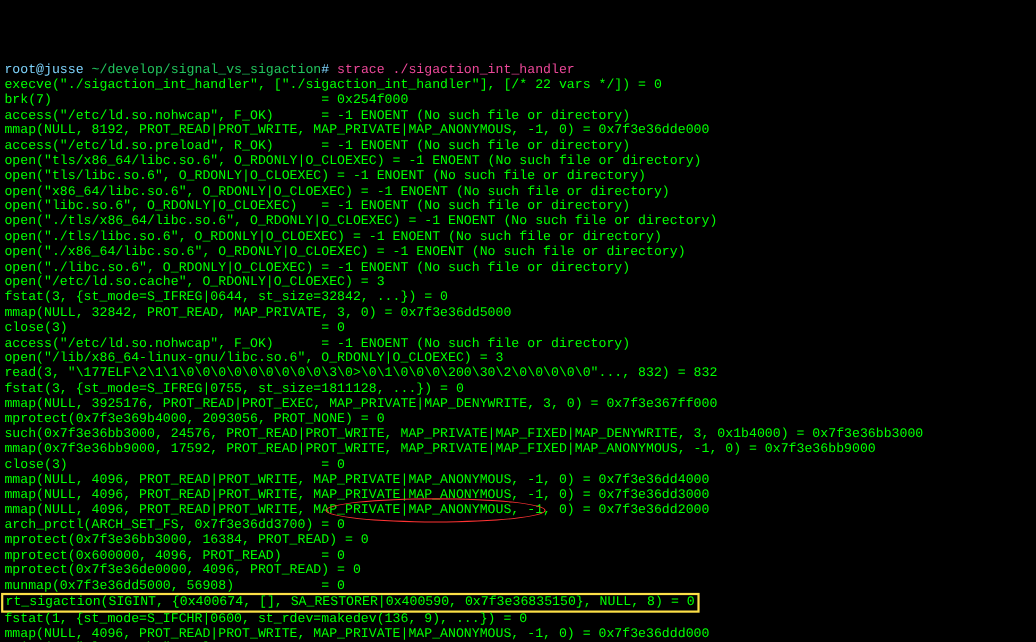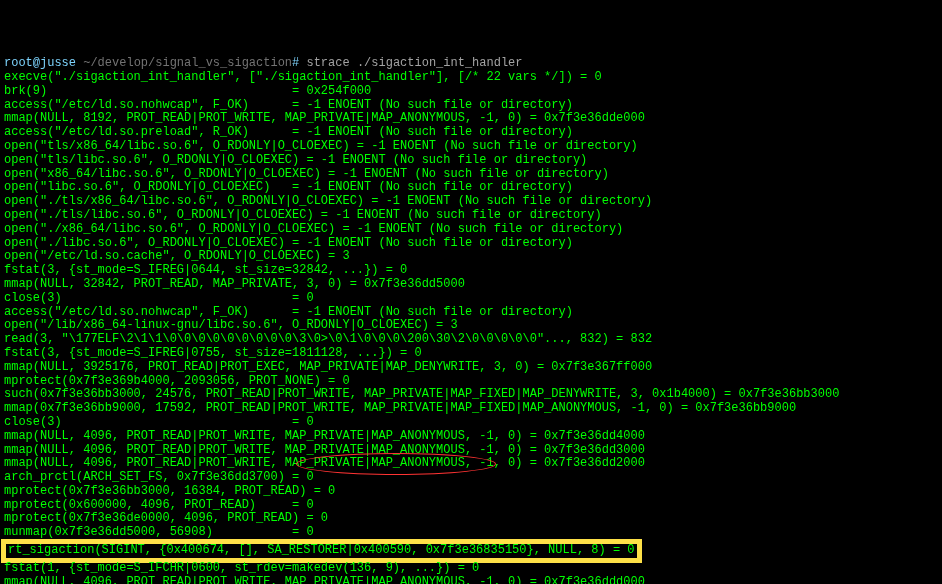--- a/index.html
+++ b/index.html
@@ -9,25 +9,25 @@
     font-size: 12px;
     line-height: 1.15;
     color: #00ff00;
     padding: 2px 4px;
     white-space: pre;
     overflow: hidden;
     width: 942px;
     height: 584px;
   }
   .prompt-user { color: #7dd3fc; }
-  .prompt-tilde { color: #737373; }
-  .cmd { color: #a3a3a3; }
+  .prompt-tilde { color: #22c55e; }
+  .cmd { color: #ec4899; }
   .out { color: #00ff00; }
   .highlight-box {
-    border: 5px solid #fde047;
+    border: 2px solid #fde047;
     display: inline-block;
     padding: 0 2px;
     margin: -1px -3px;
   }
   .ellipse {
     position: absolute;
     border: 1px solid #ff3333;
     border-radius: 50%;
     width: 200px;
     height: 22px;
@@ -36,21 +36,21 @@
     pointer-events: none;
   }
 </style>
 </head>
 <body>
 
 
 
 <div><span class="prompt-user">root@jusse</span> <span class="prompt-tilde">~/develop/signal_vs_sigaction</span><span class="prompt-user">#</span> <span class="cmd">strace ./sigaction_int_handler</span>
 <span class="out">execve("./sigaction_int_handler", ["./sigaction_int_handler"], [/* 22 vars */]) = 0</span>
-<span class="out">brk(9)                                  = 0x254f000</span>
+<span class="out">brk(7)                                  = 0x254f000</span>
 <span class="out">access("/etc/ld.so.nohwcap", F_OK)      = -1 ENOENT (No such file or directory)</span>
 <span class="out">mmap(NULL, 8192, PROT_READ|PROT_WRITE, MAP_PRIVATE|MAP_ANONYMOUS, -1, 0) = 0x7f3e36dde000</span>
 <span class="out">access("/etc/ld.so.preload", R_OK)      = -1 ENOENT (No such file or directory)</span>
 <span class="out">open("tls/x86_64/libc.so.6", O_RDONLY|O_CLOEXEC) = -1 ENOENT (No such file or directory)</span>
 <span class="out">open("tls/libc.so.6", O_RDONLY|O_CLOEXEC) = -1 ENOENT (No such file or directory)</span>
 <span class="out">open("x86_64/libc.so.6", O_RDONLY|O_CLOEXEC) = -1 ENOENT (No such file or directory)</span>
 <span class="out">open("libc.so.6", O_RDONLY|O_CLOEXEC)   = -1 ENOENT (No such file or directory)</span>
 <span class="out">open("./tls/x86_64/libc.so.6", O_RDONLY|O_CLOEXEC) = -1 ENOENT (No such file or directory)</span>
 <span class="out">open("./tls/libc.so.6", O_RDONLY|O_CLOEXEC) = -1 ENOENT (No such file or directory)</span>
 <span class="out">open("./x86_64/libc.so.6", O_RDONLY|O_CLOEXEC) = -1 ENOENT (No such file or directory)</span>

